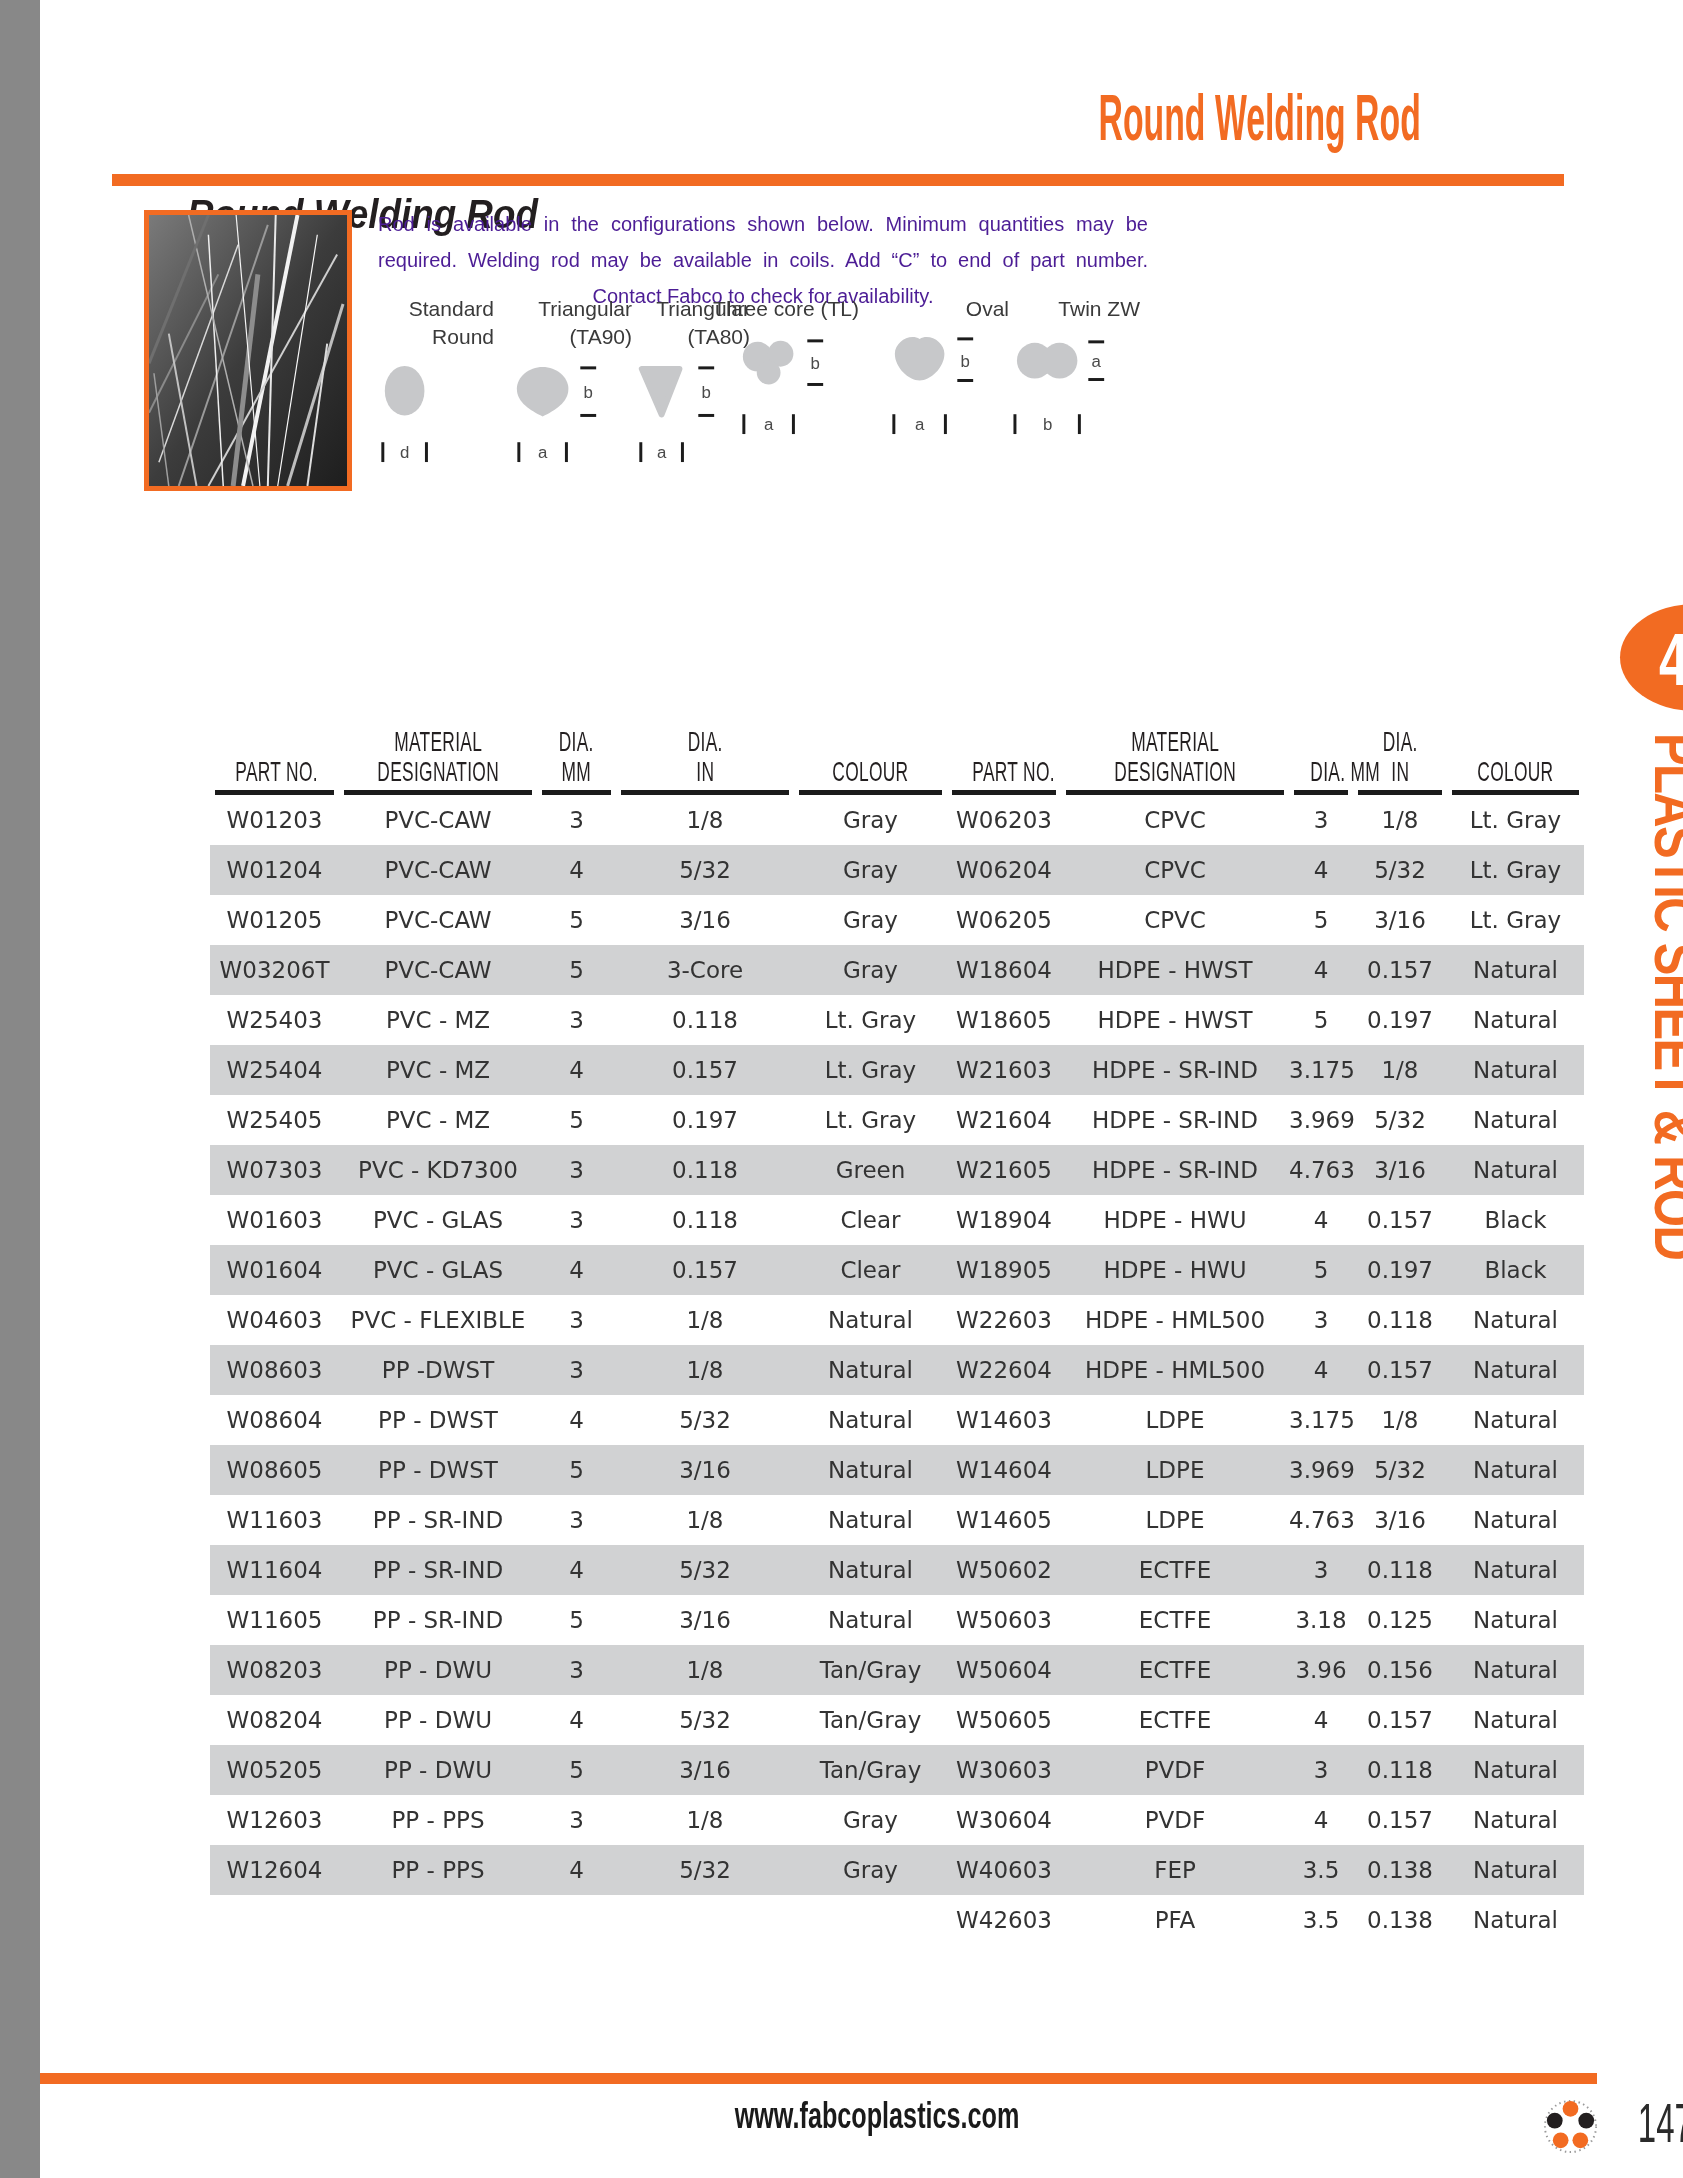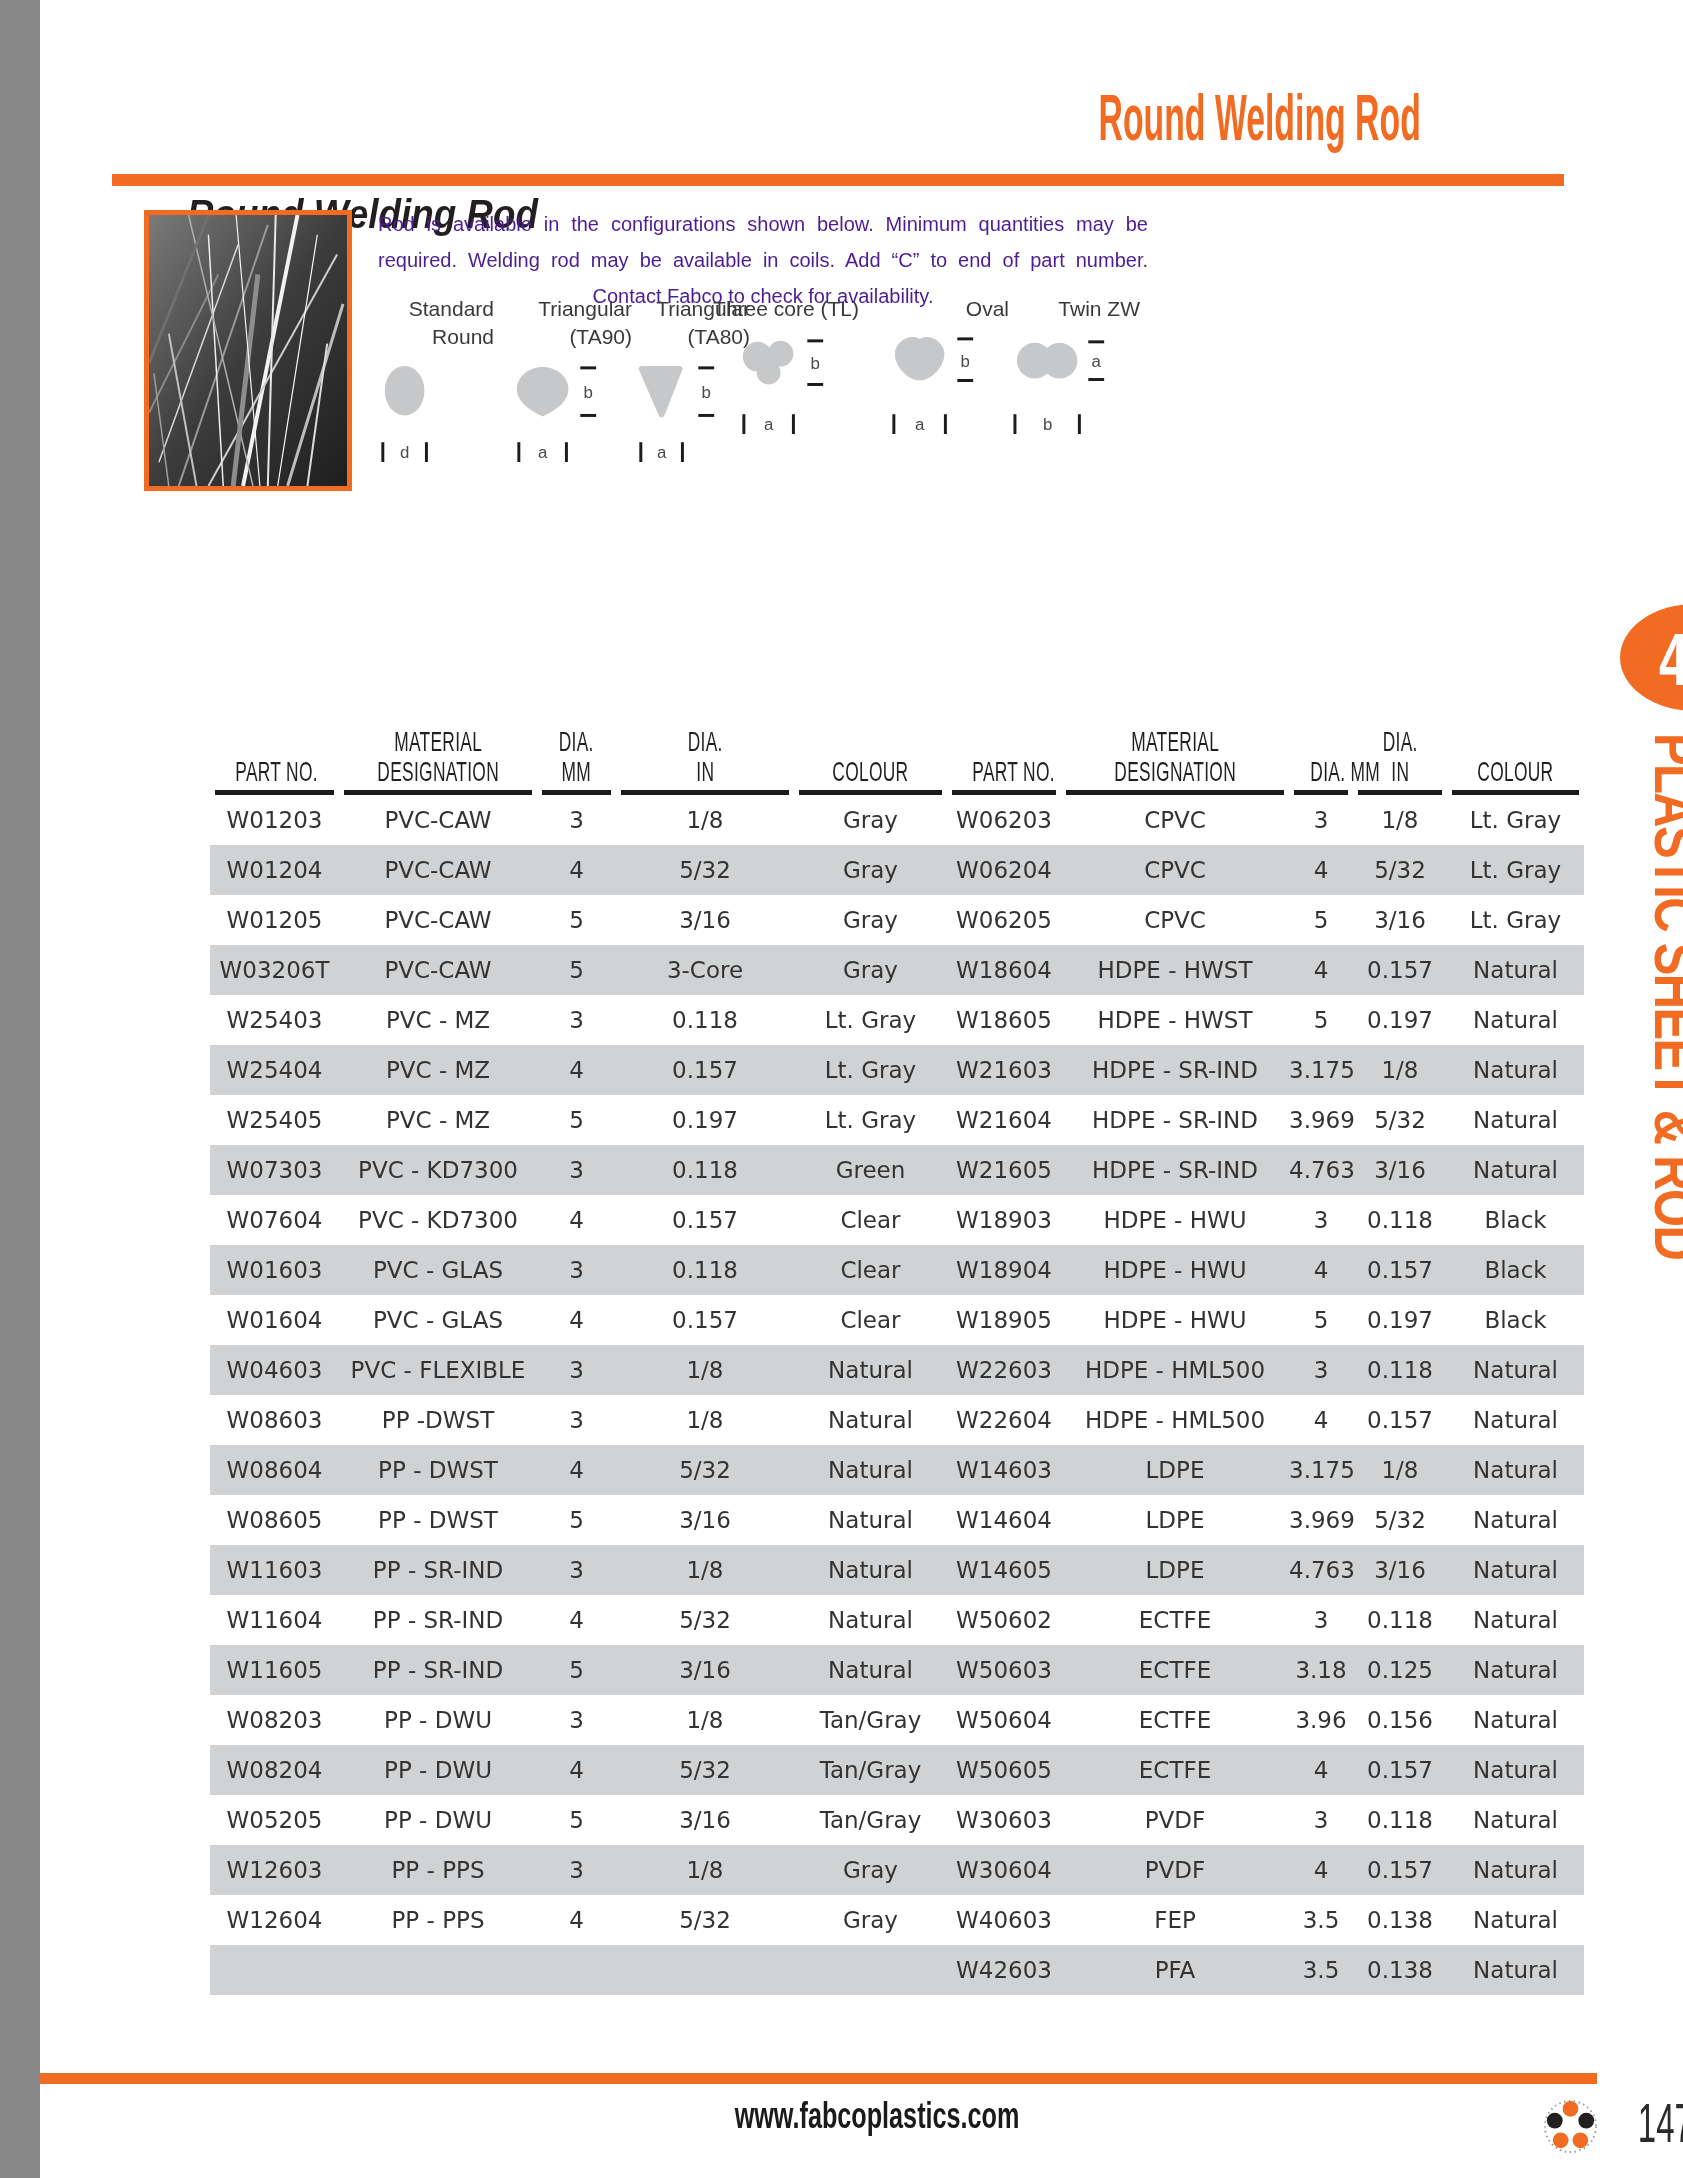--- a/index.html
+++ b/index.html
@@ -324,32 +324,20 @@
           <td>3</td>
           <td>0.118</td>
           <td>Green</td>
           <td>W21605</td>
           <td>HDPE - SR-IND</td>
           <td>4.763</td>
           <td>3/16</td>
           <td>Natural</td>
         </tr>
         <tr>
-          <td>W07604</td>
-          <td>PVC - KD7300</td>
-          <td>4</td>
-          <td>0.157</td>
-          <td>Clear</td>
-          <td>W18903</td>
-          <td>HDPE - HWU</td>
-          <td>3</td>
-          <td>0.118</td>
-          <td>Black</td>
-        </tr>
-        <tr>
           <td>W01603</td>
           <td>PVC - GLAS</td>
           <td>3</td>
           <td>0.118</td>
           <td>Clear</td>
           <td>W18904</td>
           <td>HDPE - HWU</td>
           <td>4</td>
           <td>0.157</td>
           <td>Black</td>

